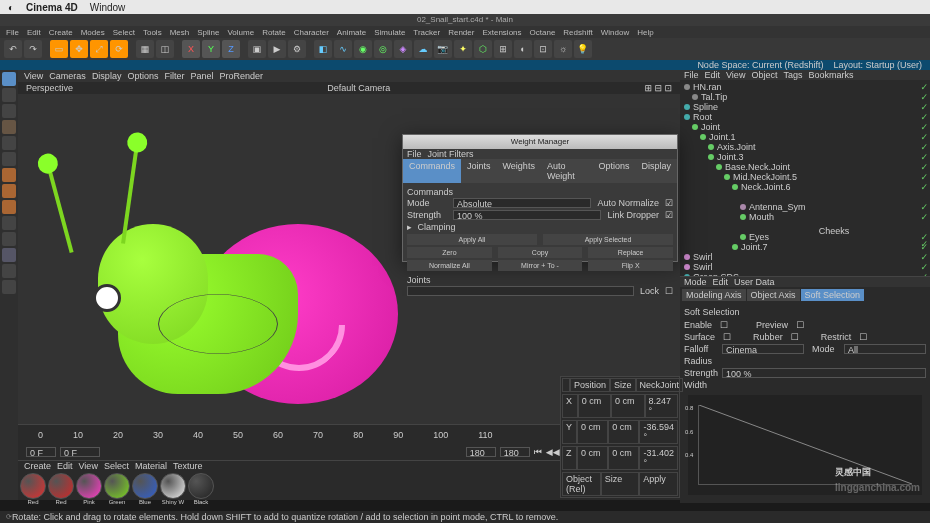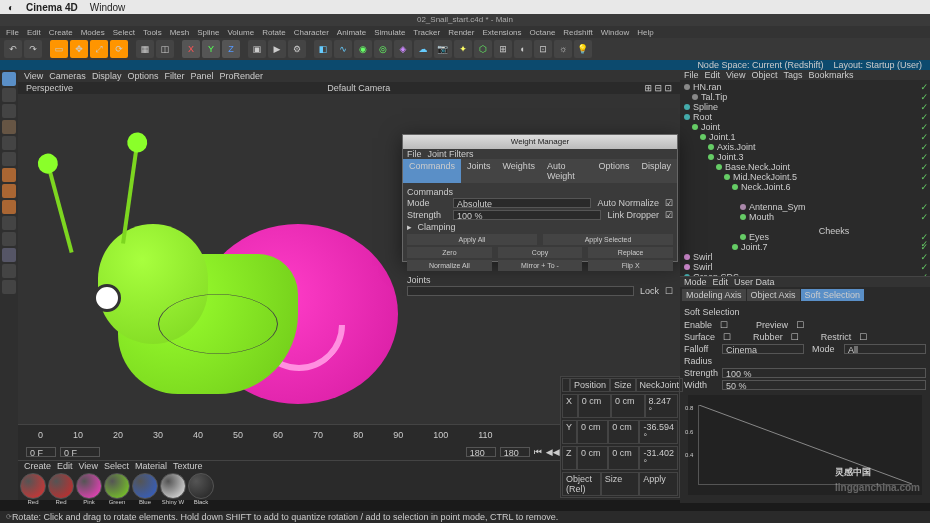--- a/index.html
+++ b/index.html
@@ -414,21 +414,20 @@
           </div>
         <div class="attr-row">
             <span style="width:30px">Radius</span>
           </div>
         <div class="attr-row">
             <span style="width:30px">Strength</span>
             <span class="dlg-input">100 %</span>
           </div>
         <div class="attr-row">
             <span style="width:30px">Width</span>
-            <span class="dlg-input">50 %</span>
           </div>
         <div class="graph">
           <div class="graph-line">
             <div style="position:absolute;left:-14px;top:0;font-size:6px">0.8</div>
             <div style="position:absolute;left:-14px;top:30%;font-size:6px">0.6</div>
             <div style="position:absolute;left:-14px;top:60%;font-size:6px">0.4</div>
             <svg width="100%" height="100%" style="position:absolute">
                 <line x1="0" y1="0" x2="100%" y2="100%" stroke="#888" stroke-width="1"></line>
               </svg>
           </div>

